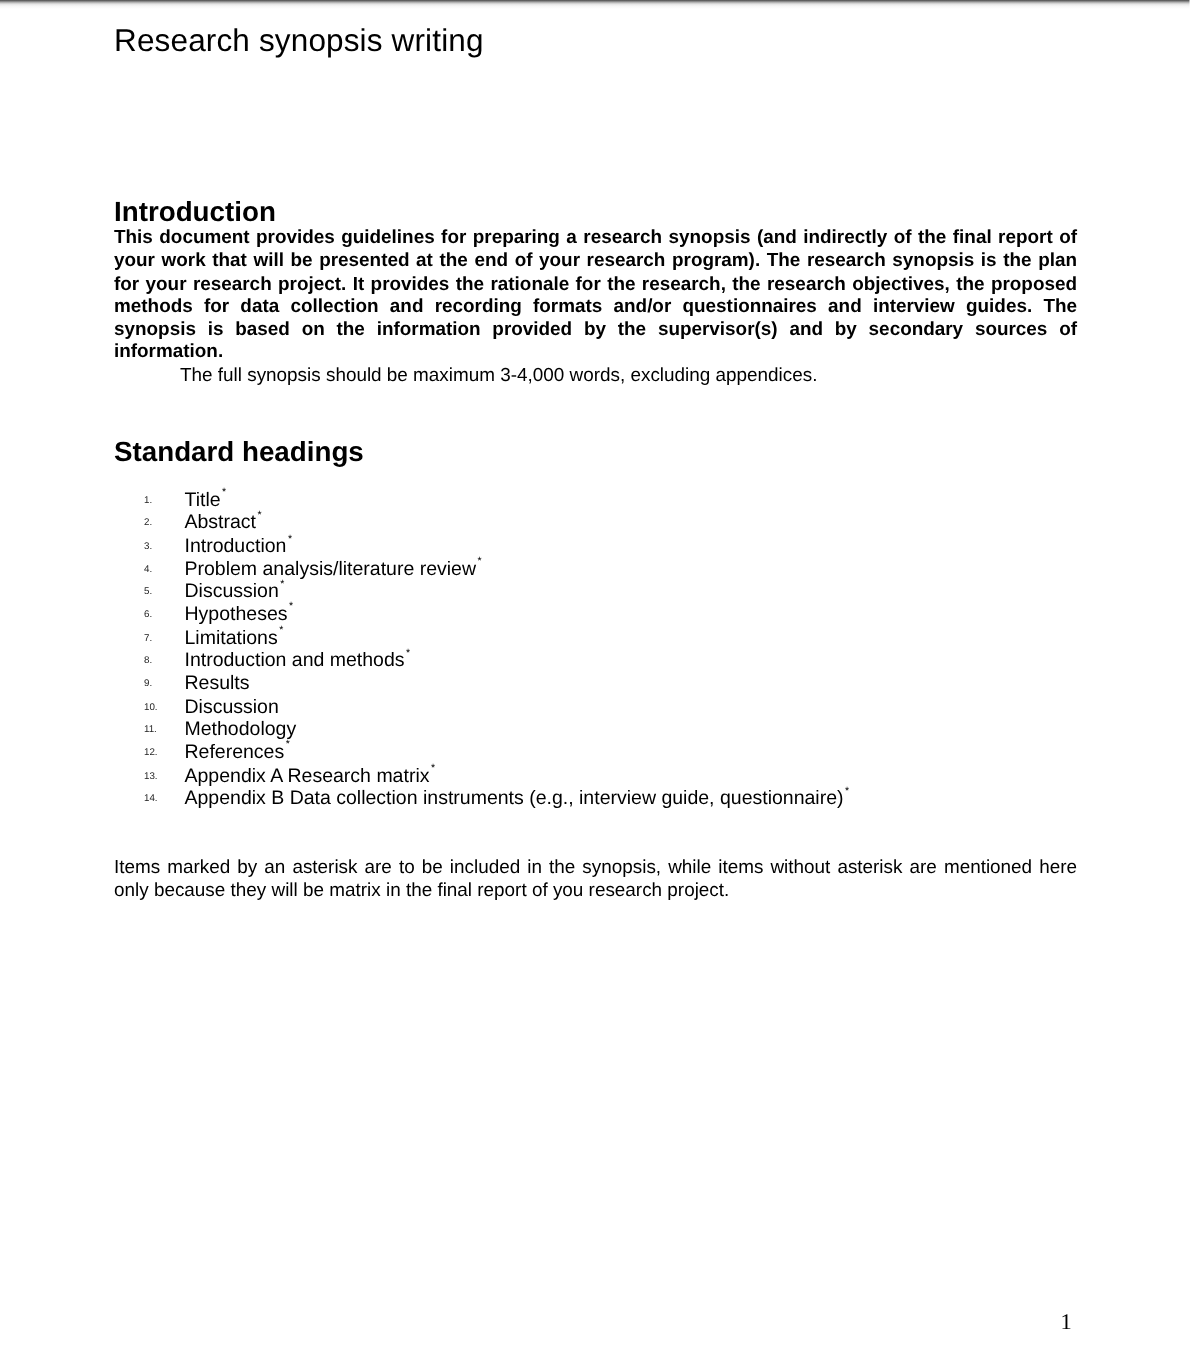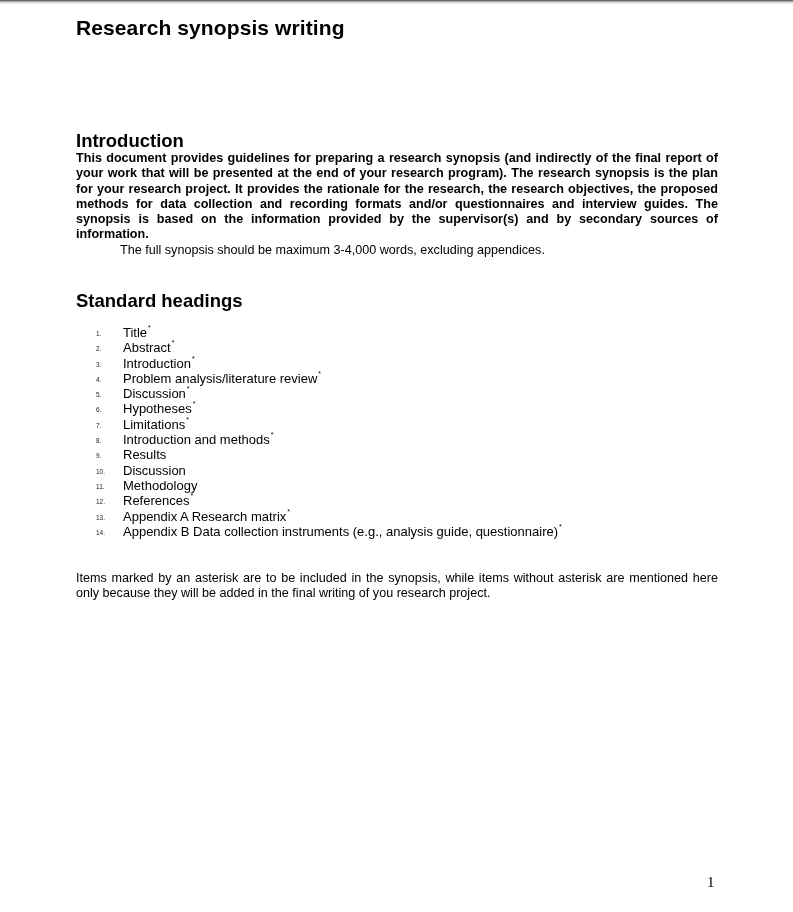--- a/index.html
+++ b/index.html
@@ -27,21 +27,21 @@
       left: 0; top: 0;
       width: 793px;
       height: 912px;
     }
     .doc-title {
       position: absolute;
       left: 76px;
       top: 16px;
       margin: 0;
       font-size: 21px;
-      font-weight: bold;
+      font-weight: normal;
       letter-spacing: 0.1px;
     }
     .section-heading {
       position: absolute;
       left: 76px;
       margin: 0;
       font-size: 18.5px;
       font-weight: bold;
     }
     #h-intro { top: 130px; }
@@ -161,20 +161,20 @@
       <li>
         <span class="num">12.</span>
         <span class="label"><span>References</span><span class="star">*</span></span>
       </li>
       <li>
         <span class="num">13.</span>
         <span class="label"><span>Appendix A Research matrix</span><span class="star">*</span></span>
       </li>
       <li>
         <span class="num">14.</span>
-        <span class="label"><span>Appendix B Data collection instruments (e.g., analysis guide, questionnaire)</span><span class="star">*</span></span>
+        <span class="label"><span>Appendix B Data collection instruments (e.g., interview guide, questionnaire)</span><span class="star">*</span></span>
       </li>
     </ol>
 
-  <p class="para" id="footnote-para">Items marked by an asterisk are to be included in the synopsis, while items without asterisk are mentioned here only because they will be added in the final writing of you research project.</p>
+  <p class="para" id="footnote-para">Items marked by an asterisk are to be included in the synopsis, while items without asterisk are mentioned here only because they will be matrix in the final report of you research project.</p>
 
   <div class="page-number">1</div>
 </div>
 
 </body></html>

